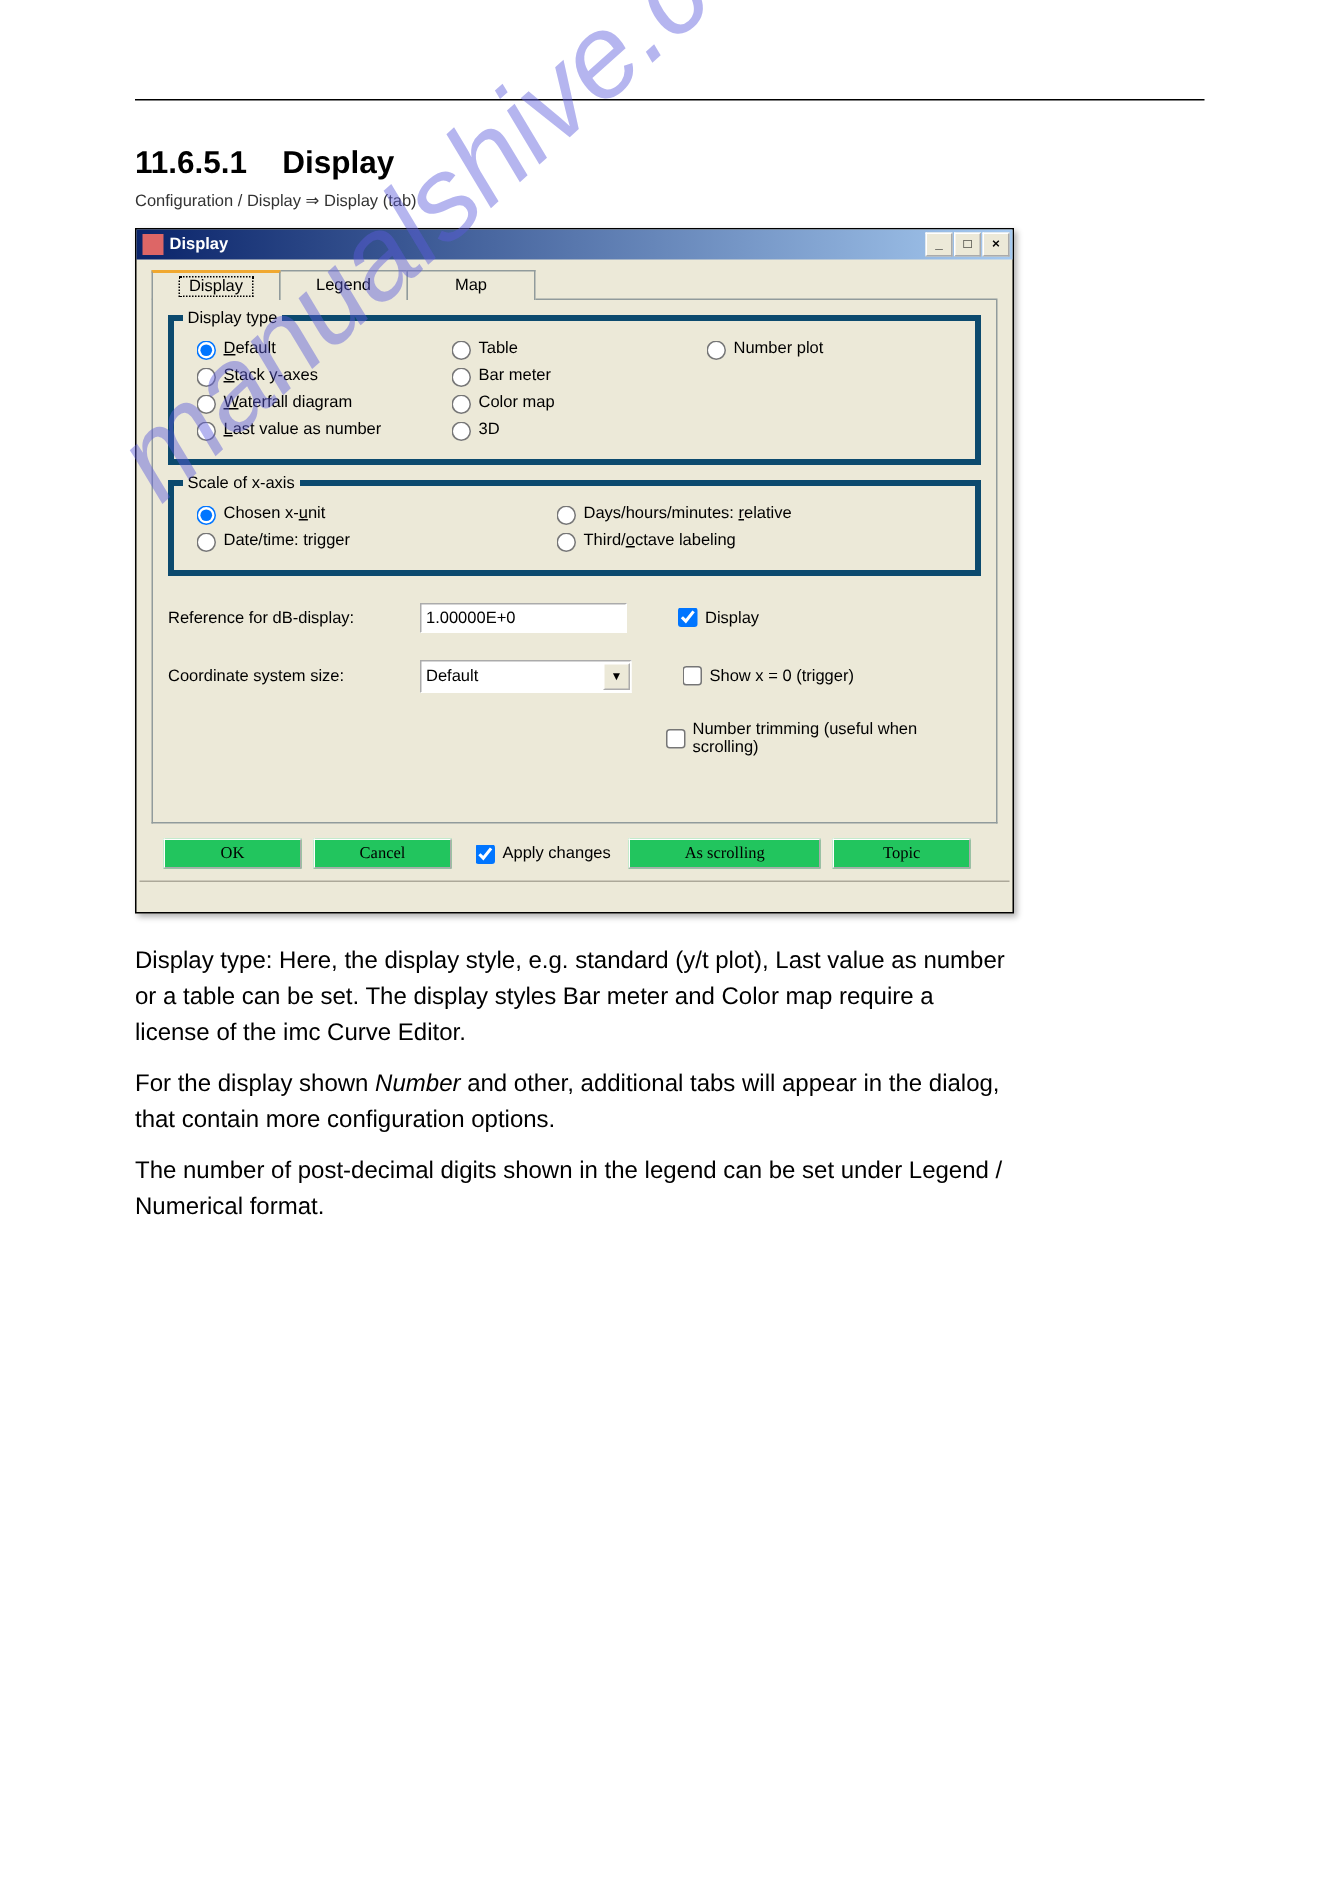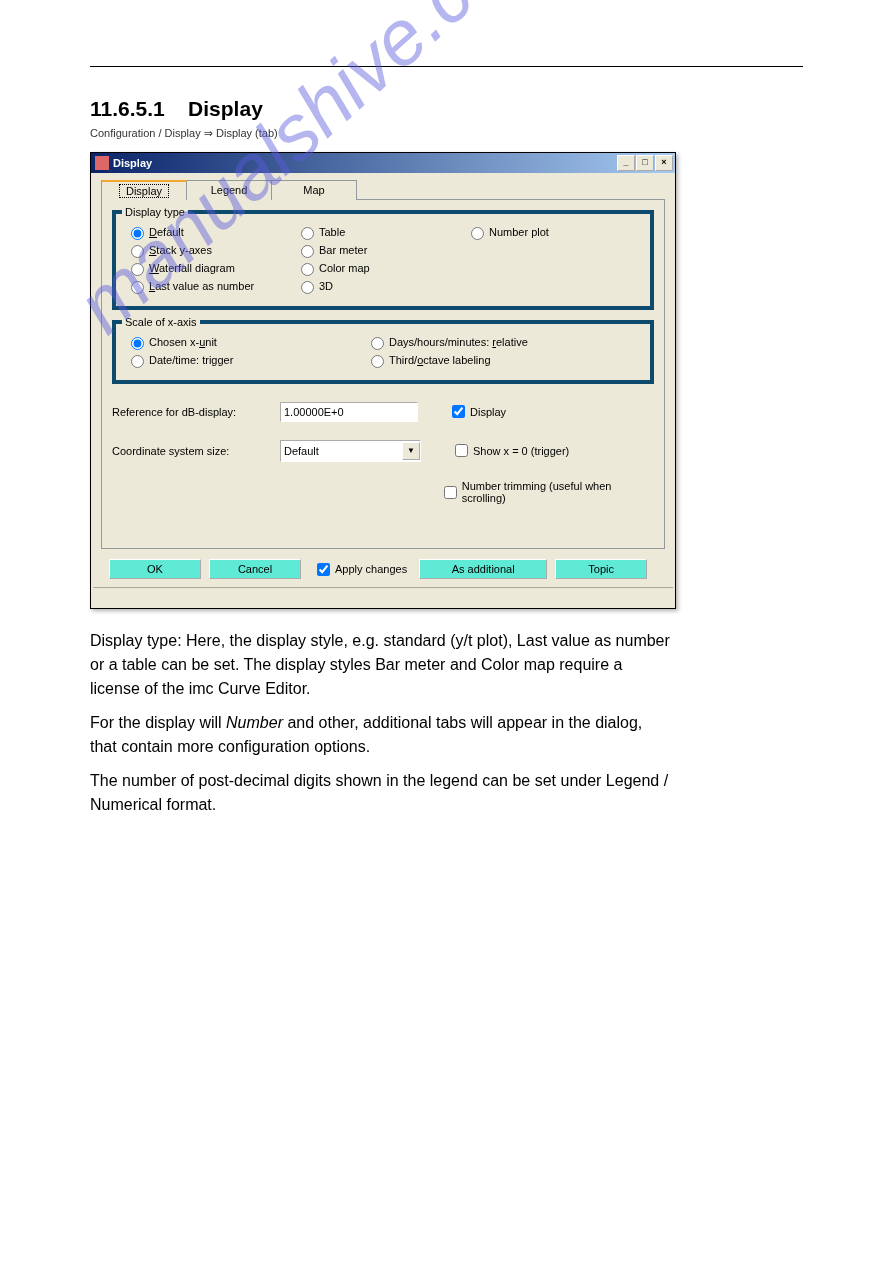--- a/index.html
+++ b/index.html
@@ -184,23 +184,24 @@
   .btnbar {
     display: flex;
     align-items: center;
     padding: 4px 8px;
     gap: 8px;
   }
   .btn {
     min-width: 74px;
     padding: 3px 8px;
     border: 1px outset #fff;
-    background: #5eead4;
+    background: #22c55e;
     text-align: center;
     cursor: default;
+    font-family: Liberation Serif, serif;
   }
   .btnbar .chk { margin: 0 4px; }
   .statusbar {
     height: 18px;
     border-top: 1px solid #aca899;
     margin: 0 2px 2px 2px;
     background: #ece9d8;
   }
   .after-text {
     margin-top: 20px;
@@ -348,27 +349,27 @@
         </div>
       </div>
 
       <div class="btnbar">
         <div class="btn">OK</div>
         <div class="btn">Cancel</div>
         <label class="chk">
             <input type="checkbox" checked="" style="">
             <span>Apply changes</span>
           </label>
-        <div class="btn" style="min-width:110px;">As additional</div>
+        <div class="btn" style="min-width:110px;">As scrolling</div>
         <div class="btn">Topic</div>
       </div>
     </div>
     <div class="statusbar"></div>
   </div>
 
   <div class="after-text">
     <p>Display type: Here, the display style, e.g. standard (y/t plot), Last value as number or a table can be set. The display styles Bar meter and Color map require a license of the imc Curve Editor.</p>
     <p>
-      <span>For the display will </span><em>Number</em><span> and other, additional tabs will appear in the dialog, that contain more configuration options.</span>
+      <span>For the display shown </span><em>Number</em><span> and other, additional tabs will appear in the dialog, that contain more configuration options.</span>
     </p>
     <p>The number of post-decimal digits shown in the legend can be set under Legend / Numerical format.</p>
   </div>
 </div>
 
 </body></html>

